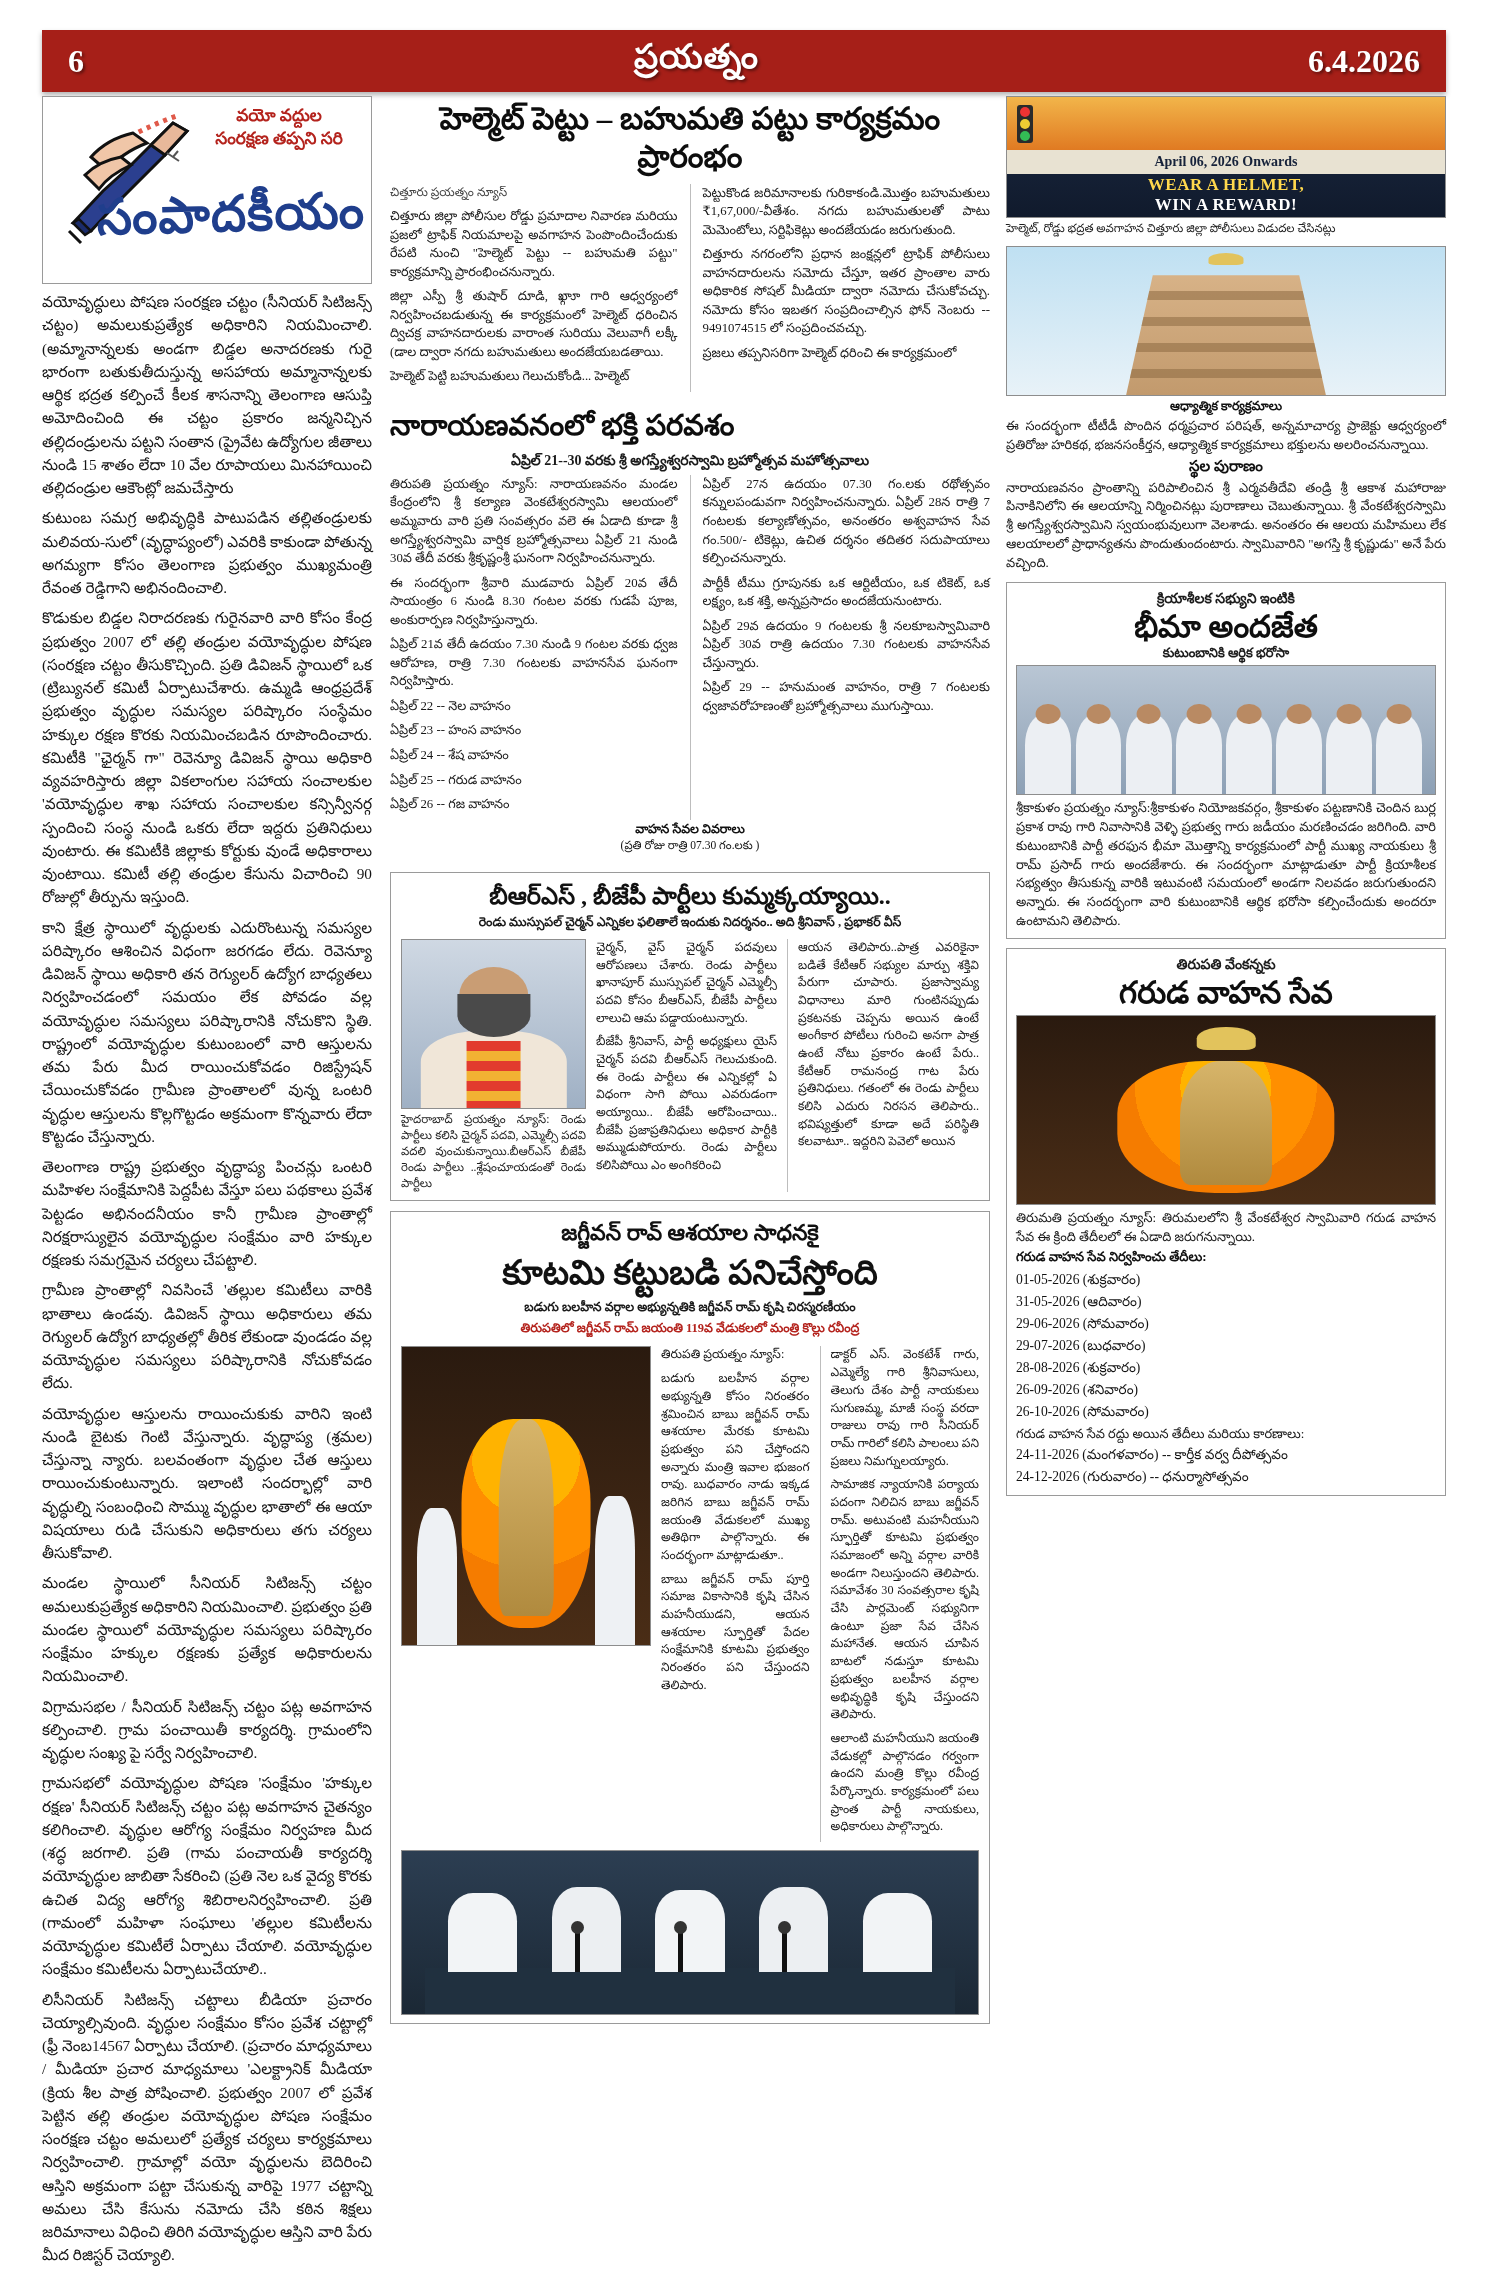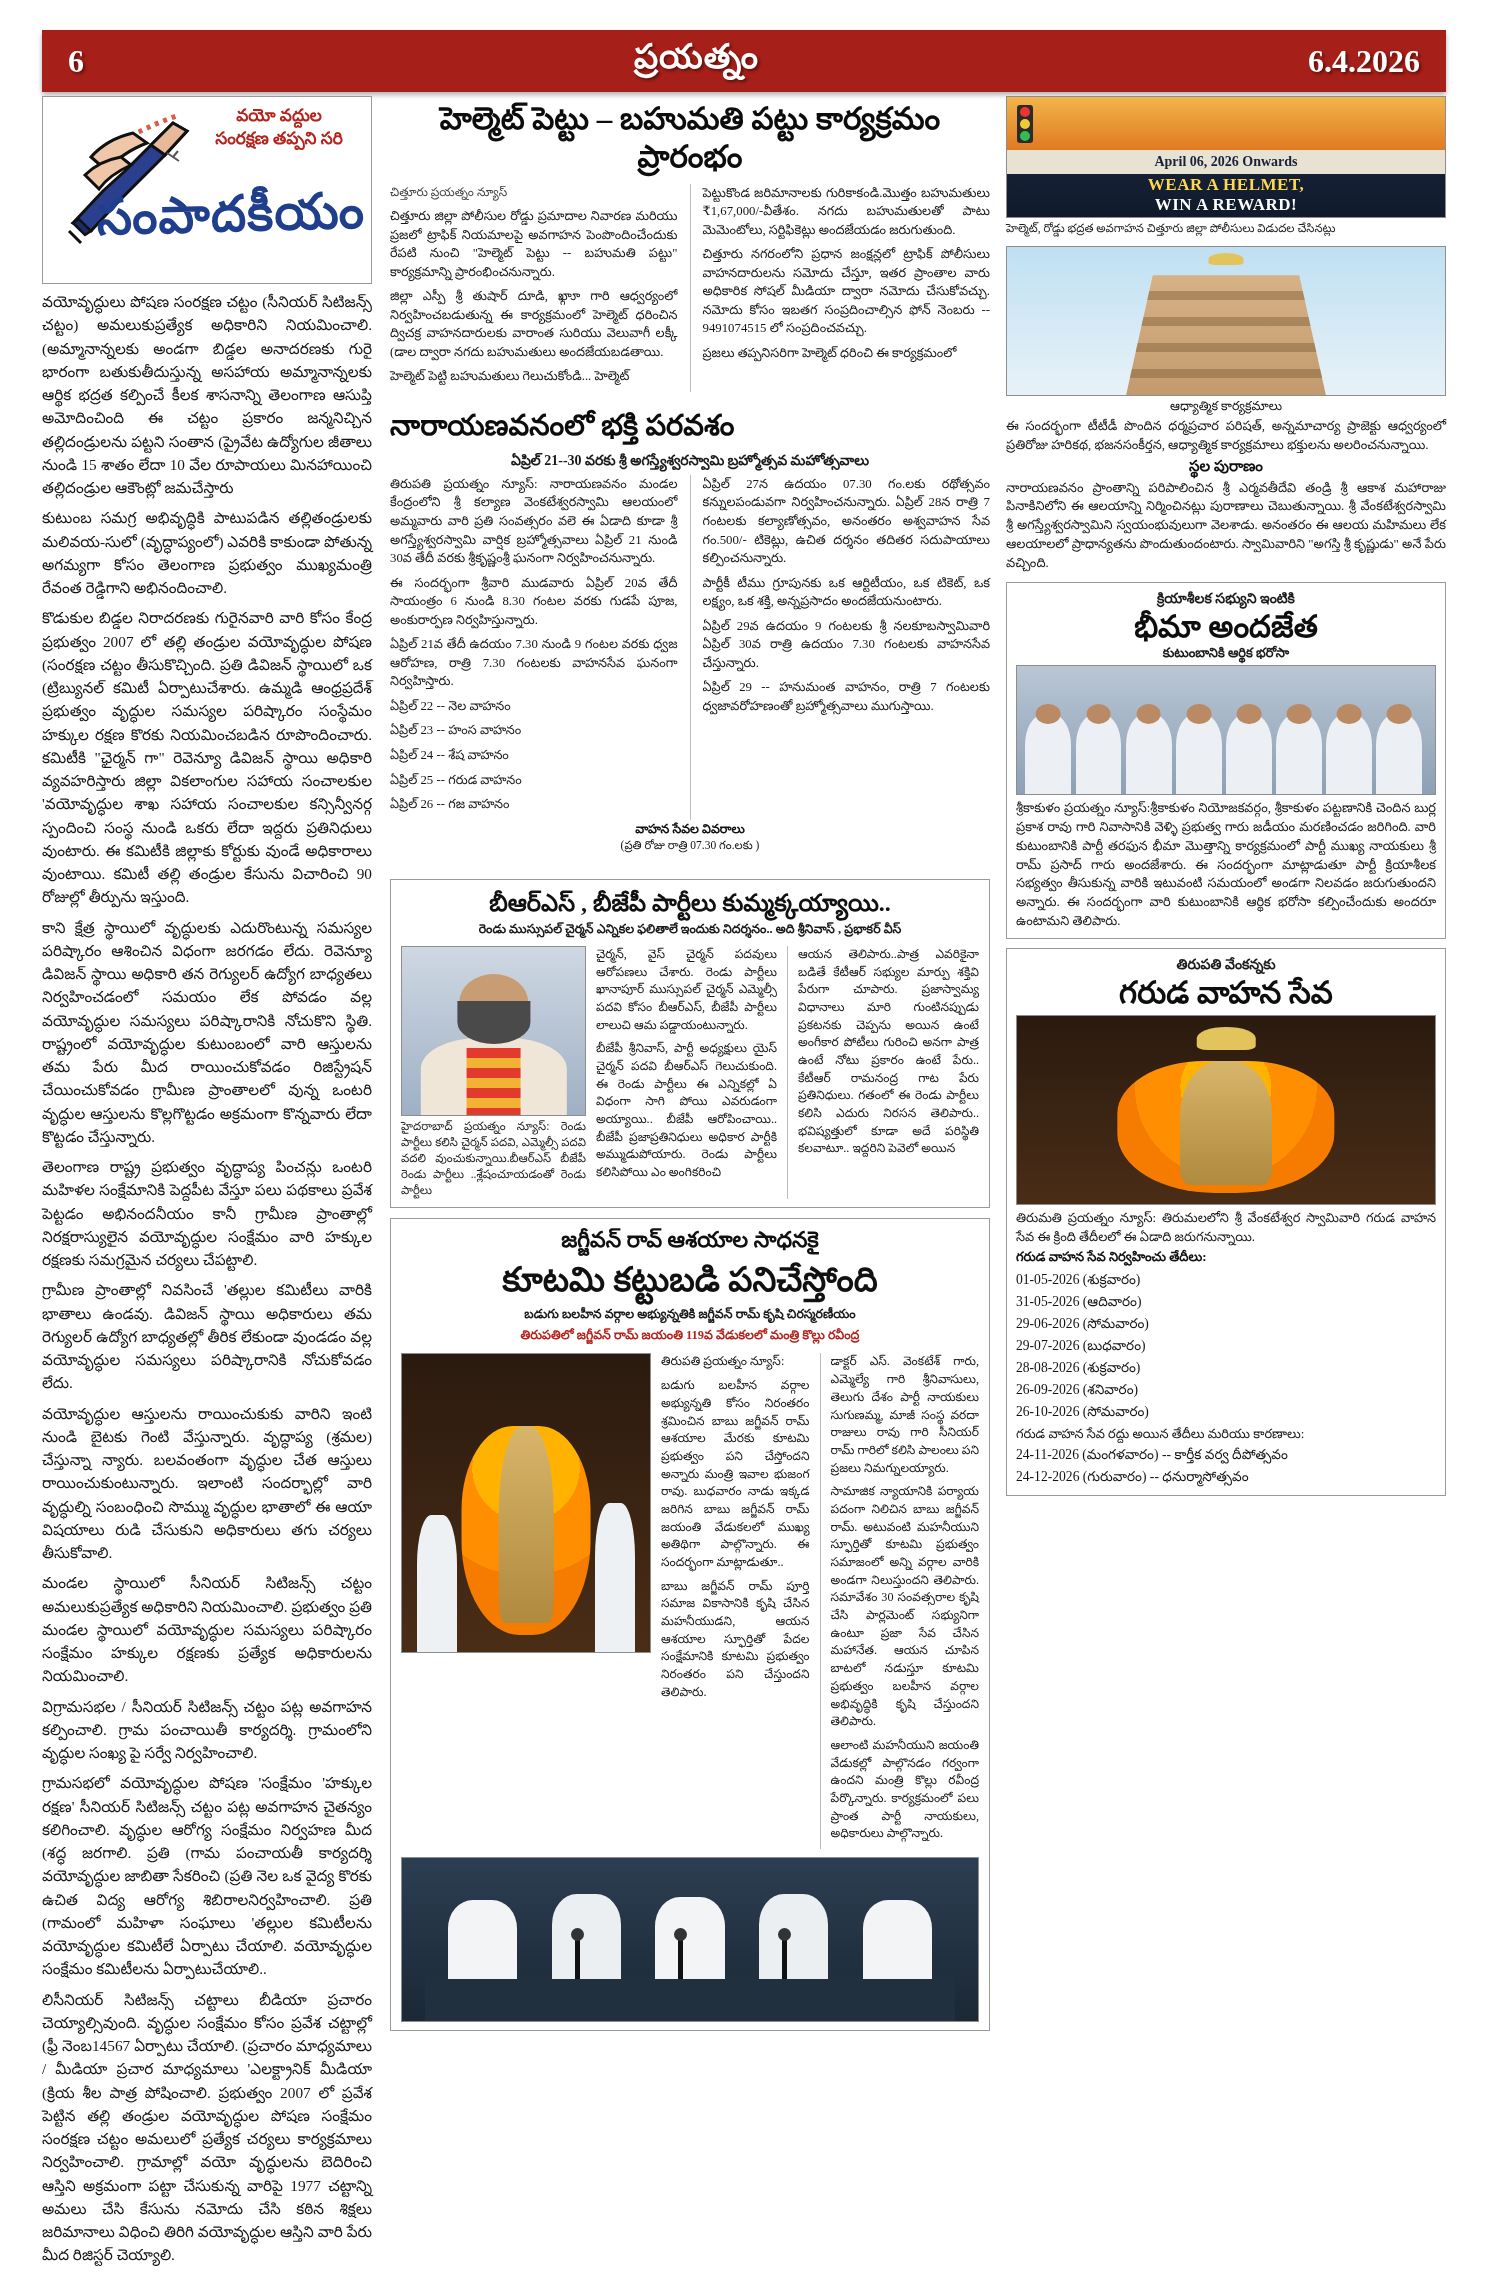--- a/index.html
+++ b/index.html
@@ -286,21 +286,21 @@
             <p>పార్టీకీ టీము గ్రూపునకు ఒక ఆర్టిటీయం, ఒక టికెట్, ఒక లక్ష్యం, ఒక శక్తి, అన్నప్రసాదం అందజేయనుంటారు.</p>
             <p>ఏప్రిల్ 29వ ఉదయం 9 గంటలకు శ్రీ నలకూబస్వామివారి ఏప్రిల్ 30వ రాత్రి ఉదయం 7.30 గంటలకు వాహనసేవ చేస్తున్నారు.</p>
             <p>ఏప్రిల్ 29 -- హనుమంత వాహనం, రాత్రి 7 గంటలకు ధ్వజావరోహణంతో బ్రహ్మోత్సవాలు ముగుస్తాయి.</p>
           </div>
         </div>
       </div>
       <div style="text-align:center; font-size:12.5px; font-weight:bold; padding-top:2px;">వాహన సేవల వివరాలు</div>
       <div style="text-align:center; font-size:11.5px;">(ప్రతి రోజు రాత్రి 07.30 గం.లకు )</div>
     </div>
 
-    <div class="art boxed" style="padding:8px 10px; margin-top:24px;">
+    <div class="art boxed" style="padding:8px 10px; margin-top:17px;">
       <div class="head-md">బీఆర్ఎస్ , బీజేపీ పార్టీలు కుమ్మక్కయ్యాయి..</div>
       <div class="kicker-dark" style="font-size:12.5px;">రెండు ముస్సుపల్ చైర్మన్ ఎన్నికల ఫలితాలే ఇందుకు నిదర్శనం.. అది శ్రీనివాస్ , ప్రభాకర్ వీస్</div>
       <div style="display:flex; gap:10px; margin-top:4px;">
         <div style="width:185px;">
           <div class="photo portrait-art" style="height:170px;">
             <div class="p-body"></div>
             <div class="p-scarf"></div>
             <div class="p-head"></div>
             <div class="p-beard"></div>
           </div>
@@ -393,21 +393,21 @@
     <div class="side-art">
       <div class="photo temple-art" style="height:150px;">
         <div class="gopuram">
           <div class="tier" style="top:20%;"></div>
           <div class="tier" style="top:40%;"></div>
           <div class="tier" style="top:60%;"></div>
           <div class="tier" style="top:80%;"></div>
         </div>
         <div class="kalasam"></div>
       </div>
-      <div style="text-align:center; font-size:12.5px; font-weight:normal; padding:3px 0 1px;">ఆధ్యాత్మిక కార్యక్రమాలు</div>
+      <div style="text-align:center; font-size:12.5px; font-weight:bold; padding:3px 0 1px;">ఆధ్యాత్మిక కార్యక్రమాలు</div>
       <div class="side-body">ఈ సందర్భంగా టీటీడీ పొందిన ధర్మప్రచార పరిషత్, అన్నమాచార్య ప్రాజెక్టు ఆధ్వర్యంలో ప్రతిరోజు హరికథ, భజనసంకీర్తన, ఆధ్యాత్మిక కార్యక్రమాలు భక్తులను అలరించనున్నాయి.</div>
       <div style="text-align:center; font-size:15px; font-weight:bold; padding:3px 0 1px;">స్థల పురాణం</div>
       <div class="side-body">నారాయణవనం ప్రాంతాన్ని పరిపాలించిన శ్రీ ఎర్మవతీదేవి తండ్రి శ్రీ ఆకాశ మహారాజు పినాకినిలోని ఈ ఆలయాన్ని నిర్మించినట్లు పురాణాలు చెబుతున్నాయి. శ్రీ వేంకటేశ్వరస్వామి శ్రీ అగస్త్యేశ్వరస్వామిని స్వయంభువులుగా వెలశాడు. అనంతరం ఈ ఆలయ మహిమలు లేక ఆలయాలలో ప్రాధాన్యతను పొందుతుందంటారు. స్వామివారిని "అగస్తి శ్రీ కృష్ణుడు" అనే పేరు వచ్చింది.</div>
     </div>
 
     <div class="side-art boxed" style="padding:7px 9px;">
       <div class="side-kicker">క్రియాశీలక సభ్యుని ఇంటికి</div>
       <div class="side-head">భీమా అందజేత</div>
       <div class="side-sub">కుటుంబానికి ఆర్థిక భరోసా</div>
       <div class="photo crowd-art" style="height:130px;">

